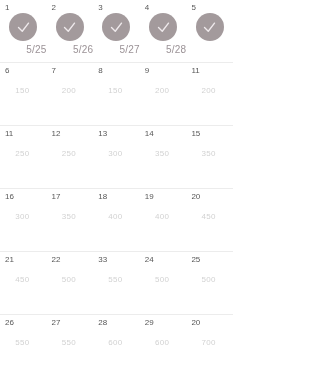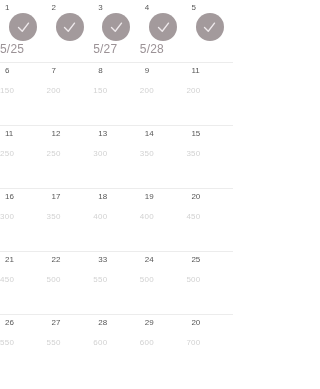--- a/index.html
+++ b/index.html
@@ -78,34 +78,34 @@
     display: block;
     width: 15px;
     height: 15px;
   }
 
   .date-label {
     position: absolute;
     top: 44px;
     left: 0;
     width: 100%;
-    text-align: left;
-    font-size: 12px;
+    text-align: right;
+    font-size: 10px;
     color: #9b9296;
     letter-spacing: 0.2px;
     line-height: 11px;
   }
 
   
   .value-label {
     position: absolute;
     top: 23px;
     left: 0;
     width: 100%;
-    text-align: left;
+    text-align: center;
     padding-right: 2px;
     box-sizing: border-box;
     font-size: 8px;
     color: #d2d2d2;
     letter-spacing: 0.3px;
     line-height: 10px;
   }
 </style>
 </head>
 <body>
@@ -122,20 +122,21 @@
       </span>
       <span class="date-label">5/25</span>
     </div>
     <div class="day-cell">
       <span class="day-number">2</span>
       <span class="marker">
         <svg viewBox="0 0 24 24">
             <path d="M4 12 L10 18 L20 5" fill="none" stroke="#efeaec" stroke-width="2.2" stroke-linecap="round" stroke-linejoin="round"></path>
           </svg>
       </span>
+      <span class="date-label">5/26</span>
     </div>
     <div class="day-cell">
       <span class="day-number">3</span>
       <span class="marker">
         <svg viewBox="0 0 24 24">
             <path d="M4 12 L10 18 L20 5" fill="none" stroke="#efeaec" stroke-width="2.2" stroke-linecap="round" stroke-linejoin="round"></path>
           </svg>
       </span>
       <span class="date-label">5/27</span>
     </div>

